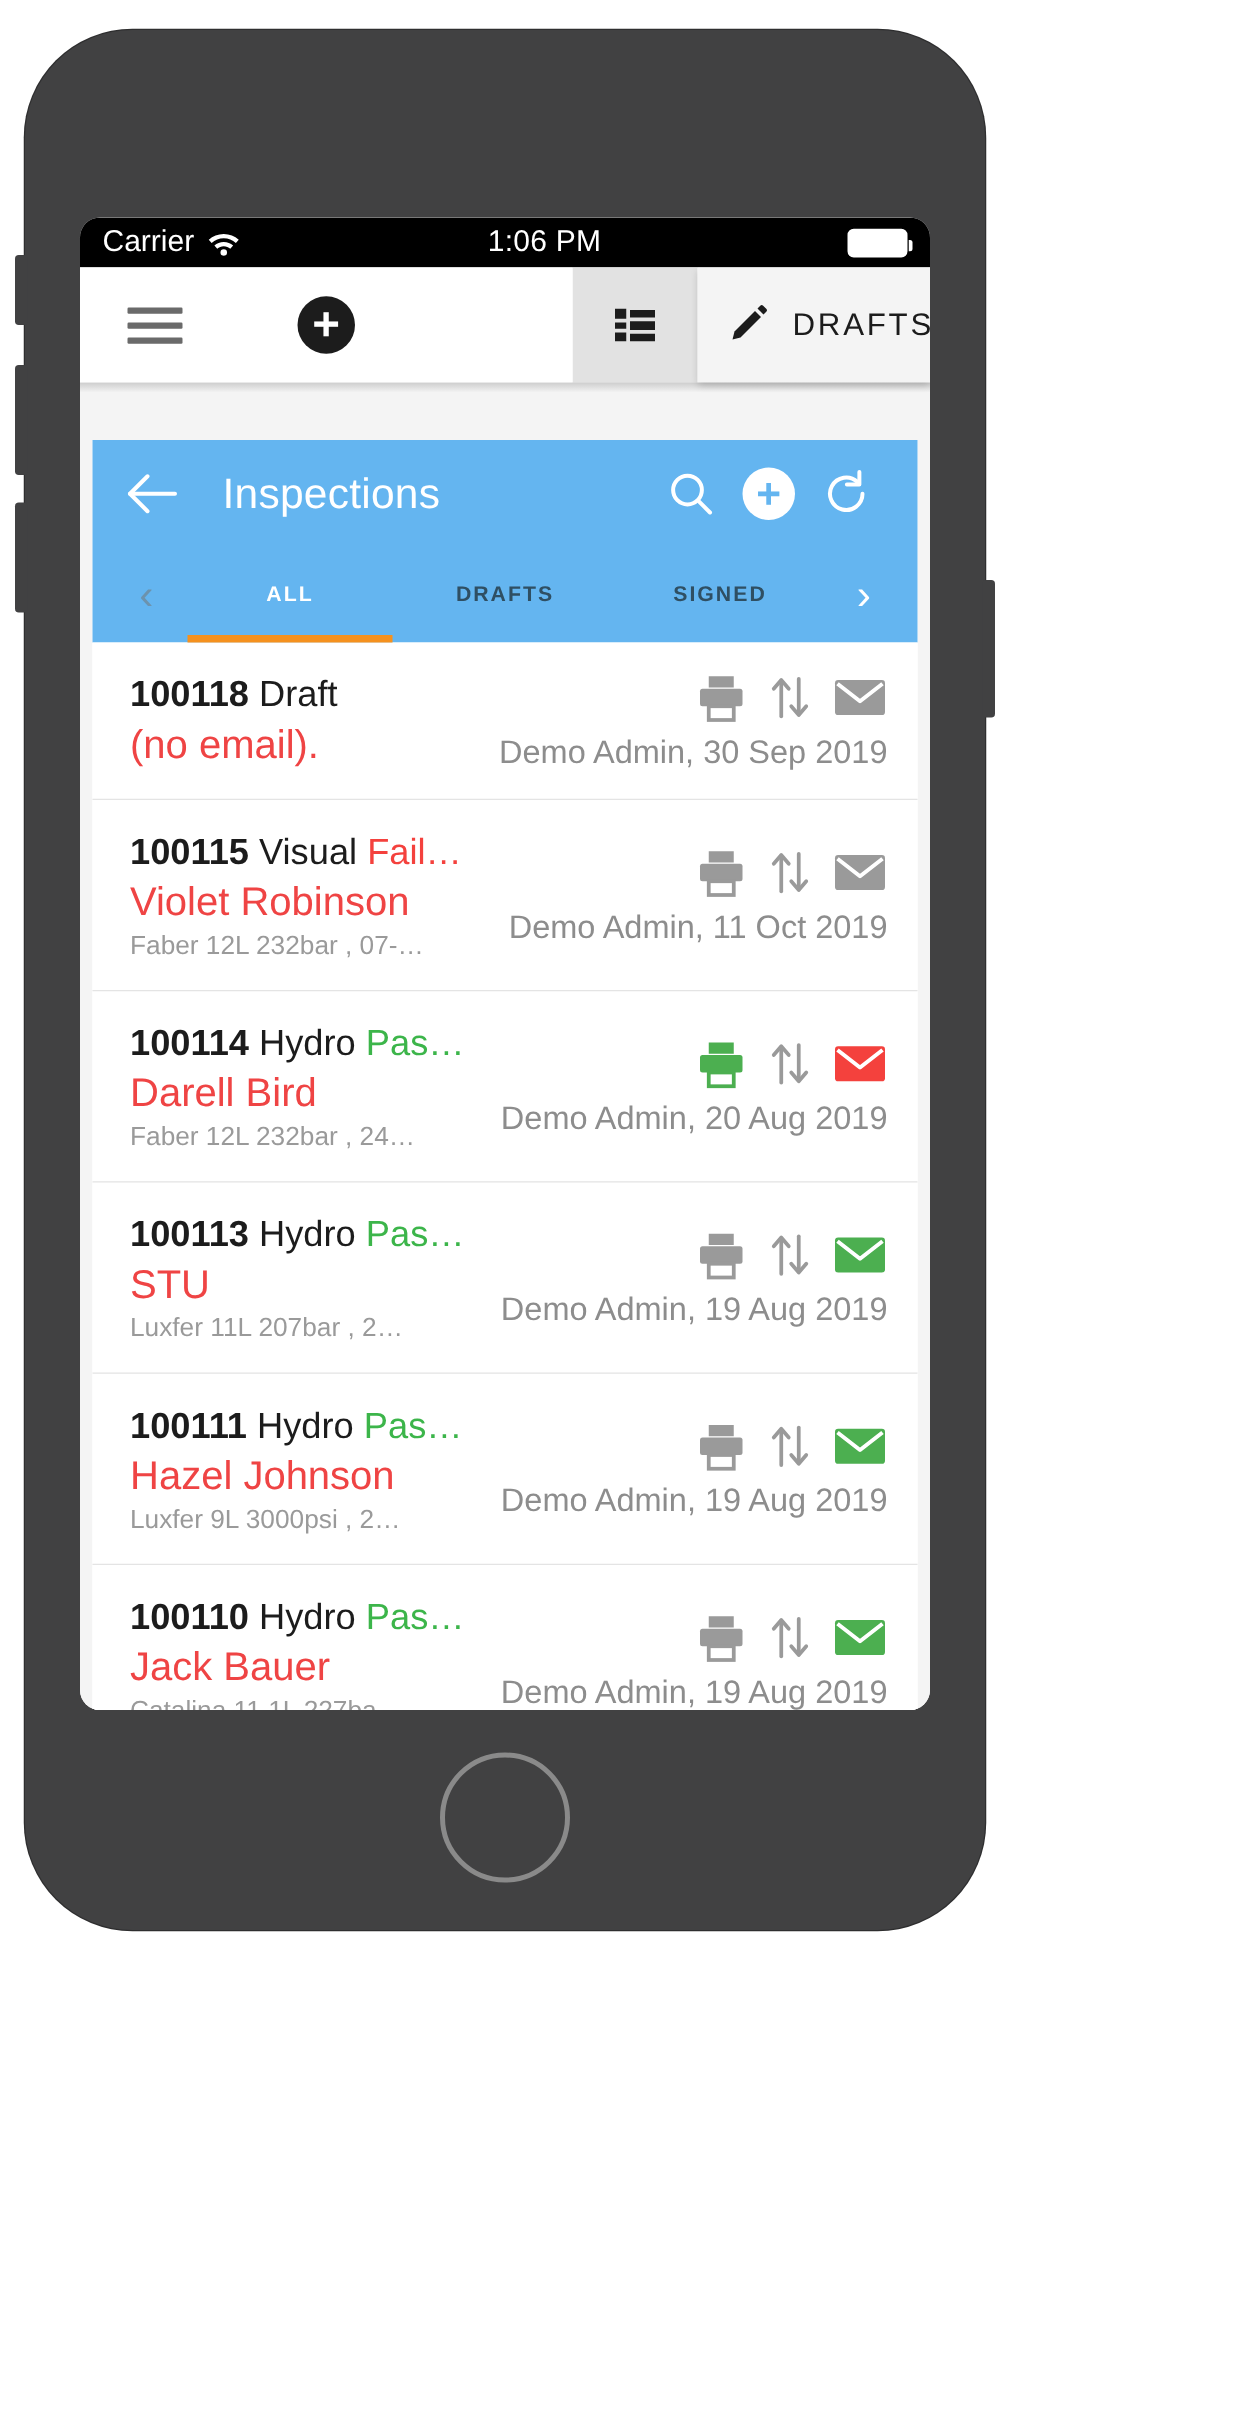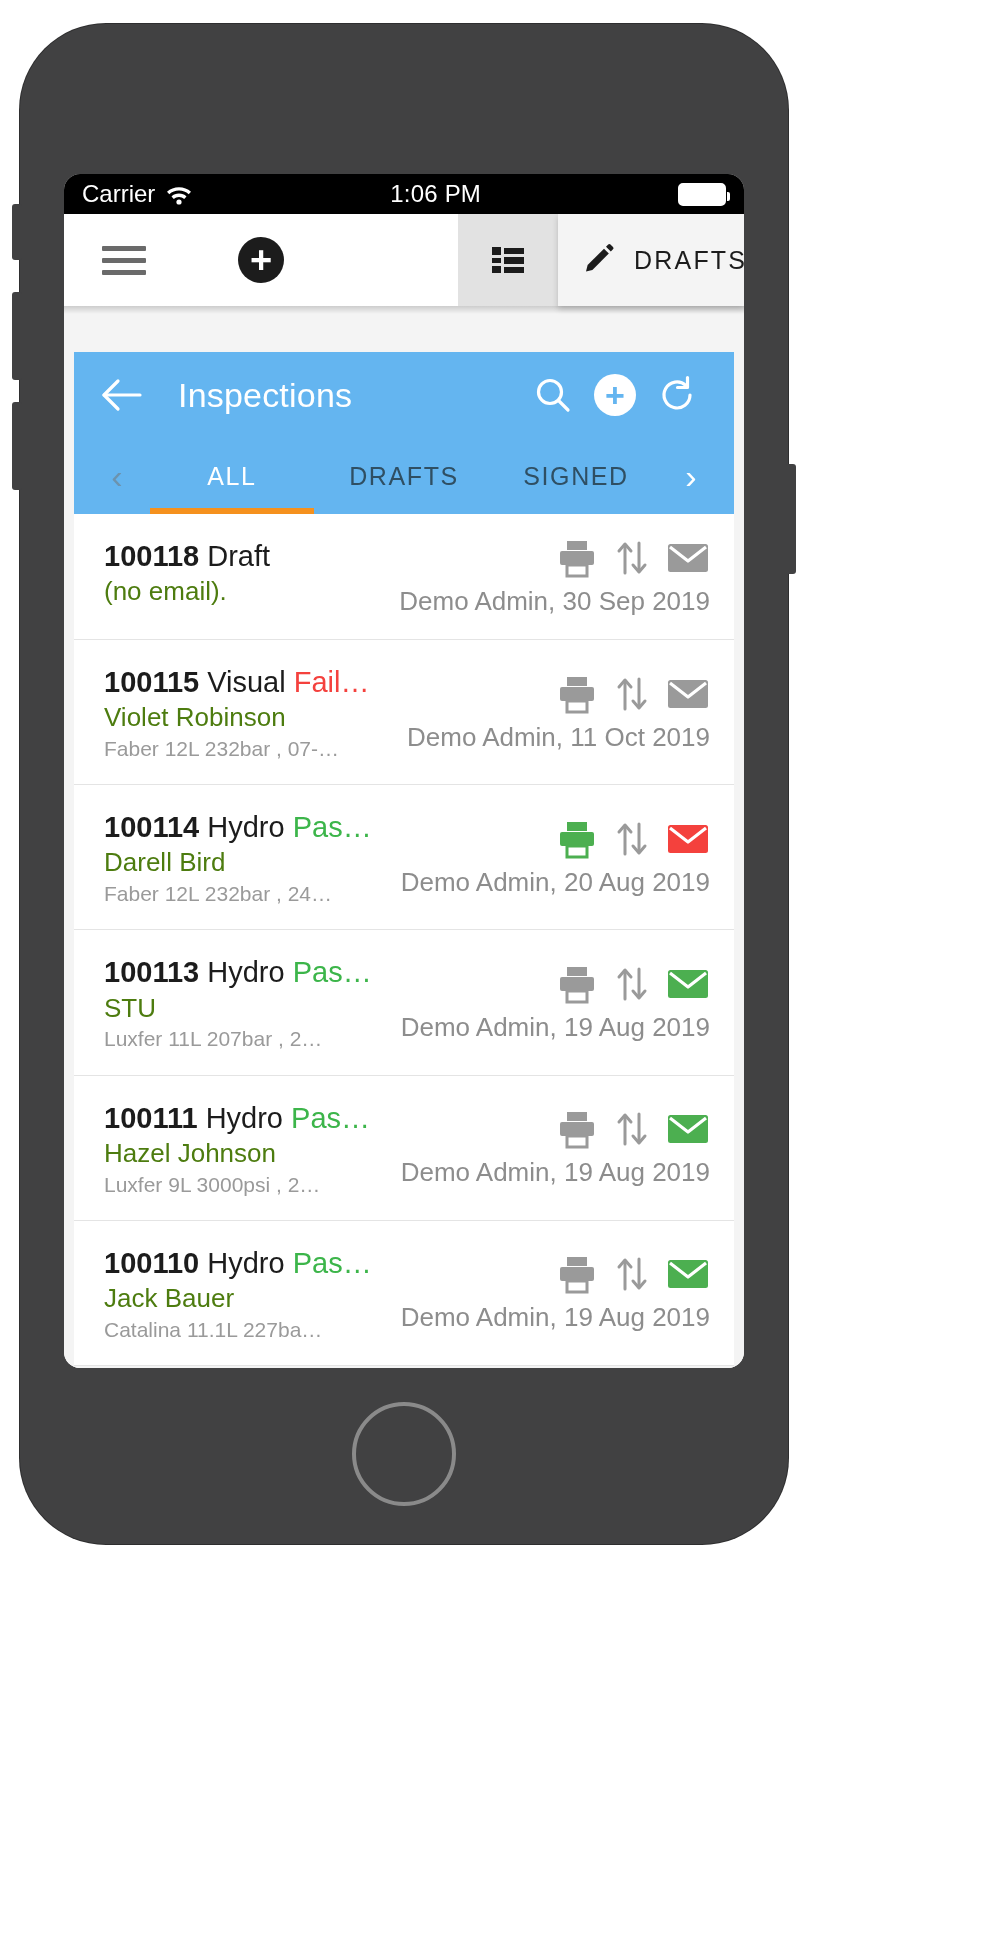--- a/index.html
+++ b/index.html
@@ -133,21 +133,21 @@
   #tabs-row {
     height: 76px; display: flex; align-items: stretch;
     padding: 0 14px; position: relative;
   }
   .tab-chevron {
     width: 58px; display: flex; align-items: center; justify-content: center;
     color: #6c93ae; font-size: 34px;
   }
   .tab {
     flex: 1; display: flex; align-items: center; justify-content: center;
-    font-size: 25px; letter-spacing: 1.6px; font-weight: 400;
+    font-size: 17px; letter-spacing: 1.6px; font-weight: 700;
     color: #2f4f63; position: relative;
   }
   .tab.active { color: #ffffff; }
   .tab.active::after {
     content: ""; position: absolute; left: 4px; right: 4px; bottom: 0;
     height: 6px; background: #f5911e;
   }
 
   
   #list { background: #ffffff; }
@@ -158,21 +158,21 @@
     min-height: 112px;
   }
   .row-main { flex: 1; min-width: 0; padding-top: 4px; }
   .row-title {
     font-size: 29px; color: #1c1c1c; white-space: nowrap;
     line-height: 1.28;
   }
   .row-title .rid { font-weight: bold; }
   .row-title .rtype { font-weight: normal; }
   .row-title .rstatus { font-weight: normal; }
-  .row-sub1 { font-size: 26px; color: #4d7c0f; line-height: 1.3; white-space: nowrap; }
+  .row-sub1 { font-size: 32px; color: #ef4444; line-height: 1.3; white-space: nowrap; }
   .row-sub2 { font-size: 21px; color: #9a9a9a; line-height: 1.3; white-space: nowrap; }
 
   .row-right {
     width: 310px; flex: 0 0 310px;
     display: flex; flex-direction: column;
     align-items: flex-end; justify-content: center;
   }
   .row-icons { display: flex; align-items: center; gap: 18px; height: 48px; }
   .row-meta { font-size: 26px; color: #8d8d8d; margin-top: 4px; white-space: nowrap; }
 

